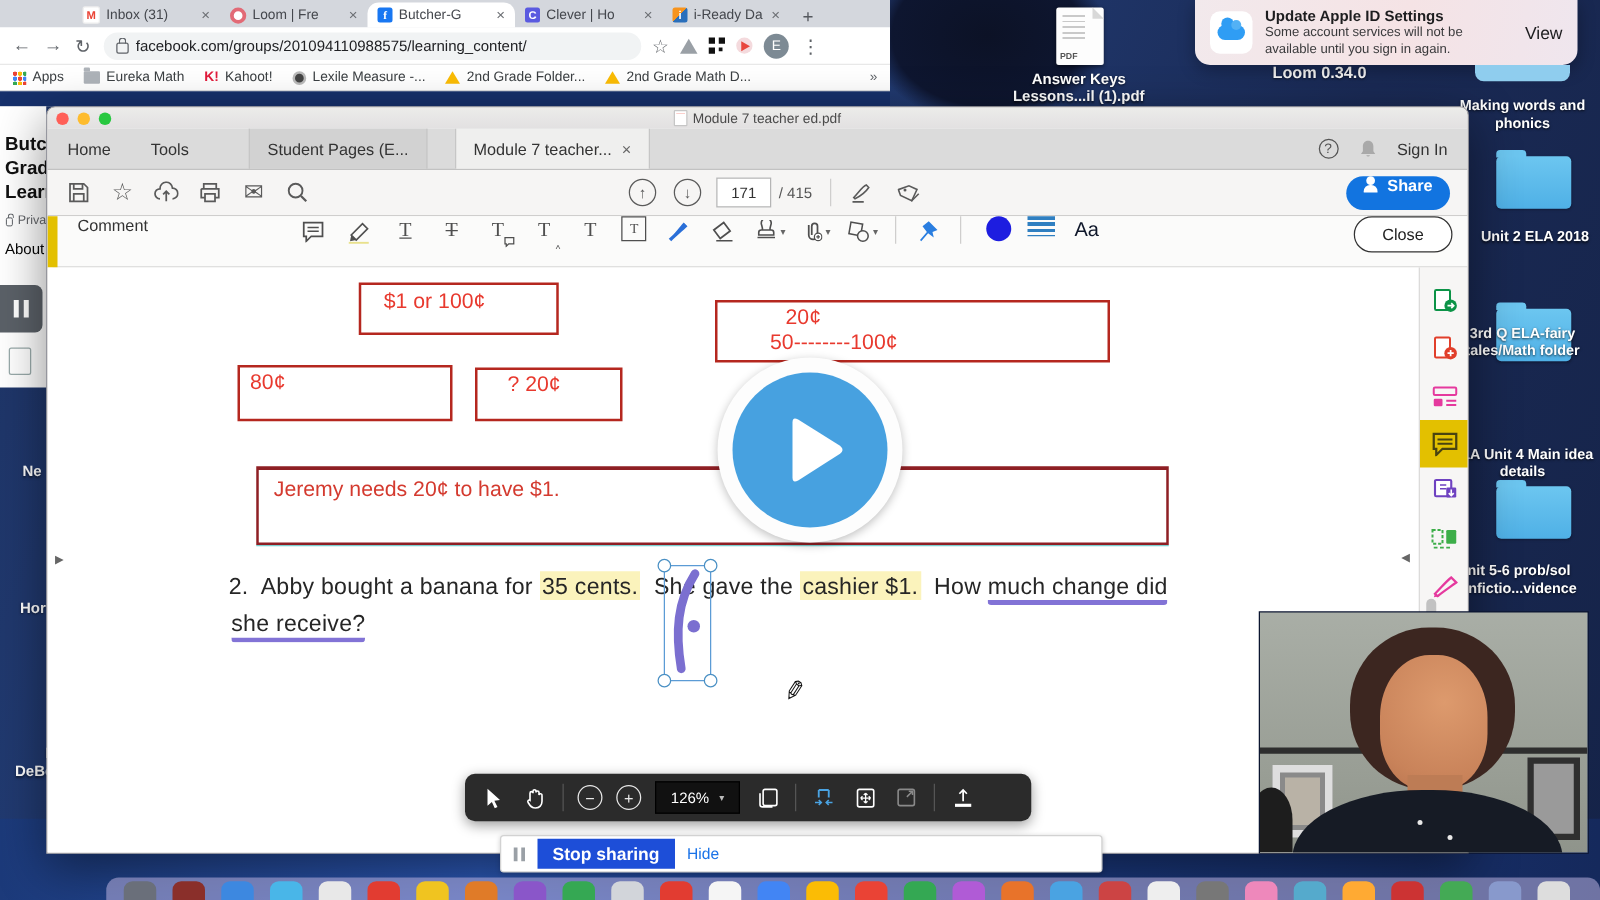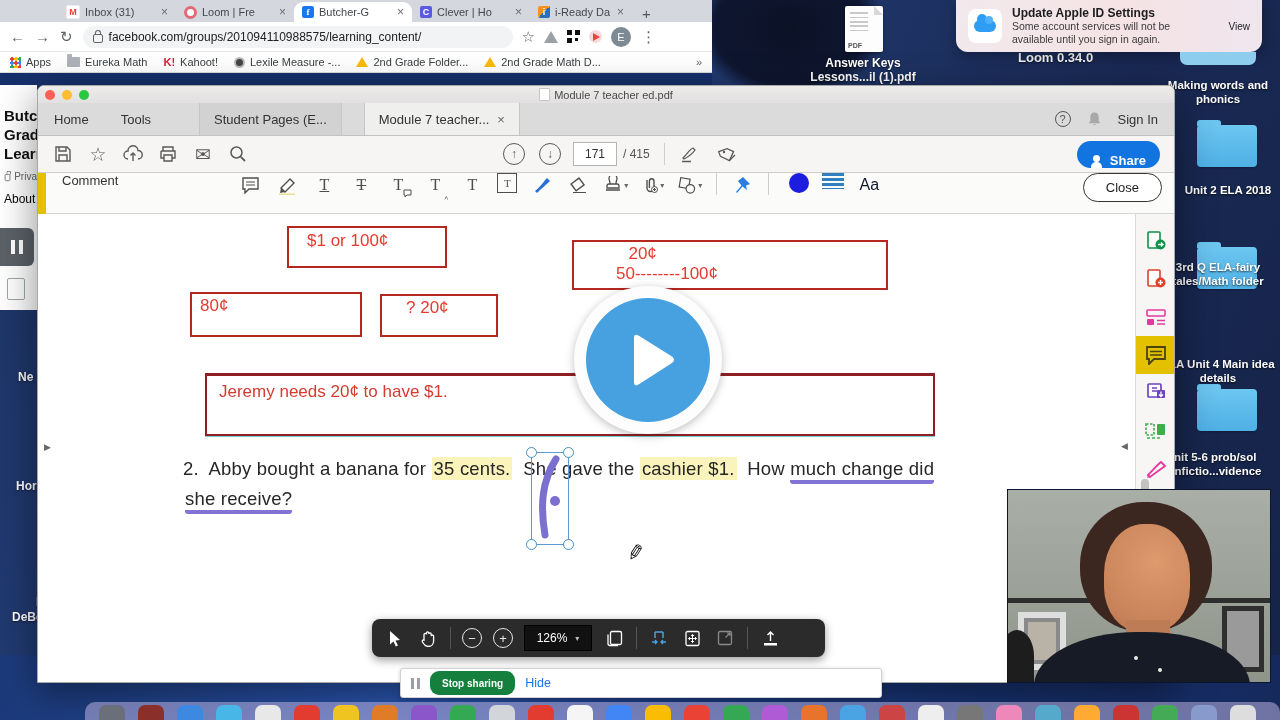--- a/index.html
+++ b/index.html
@@ -83,21 +83,21 @@
   .tabrow-right{margin-left:auto;display:flex;align-items:center;gap:16px;padding-right:16px}
   .helpcirc{width:16px;height:16px;border:1.5px solid #555;border-radius:50%;display:flex;align-items:center;justify-content:center;font-size:11px;color:#555;box-sizing:border-box}
   #toolbar1{left:0;top:50px;width:100%;height:37px;background:#f6f5f4;border-bottom:1px solid #cfcecd;box-sizing:border-box;display:flex;align-items:center}
   .tbi{width:20px;height:20px;margin-left:15px;color:#5a5a5a;display:flex;align-items:center;justify-content:center;font-size:17px}
   .tbi svg{display:block}
   .circbtn{width:22px;height:22px;border:1.5px solid #5a5a5a;border-radius:50%;display:flex;align-items:center;justify-content:center;font-size:12px;color:#5a5a5a;box-sizing:border-box}
   #pagebox{width:38px;height:20px;border:1px solid #b5b5b5;background:#fff;font-size:12px;text-align:center;color:#333;margin-left:12px}
   .pagetotal{font-size:12px;color:#555;margin-left:6px}
   .vsep{width:1px;height:22px;background:#cfcecd;margin-left:14px}
   #sharebtn{margin-left:auto;margin-right:14px;height:27px;background:#1274e0;border-radius:14px;color:#fff;
-     font-size:13px;font-weight:bold;display:flex;align-items:flex-end;gap:6px;padding:0 14px}
+     font-size:13px;font-weight:bold;display:flex;align-items:flex-start;gap:6px;padding:0 14px}
   .shareic{width:13px;height:13px;position:relative}
   .shareic:before{content:"";position:absolute;left:2px;top:0;width:7px;height:7px;border-radius:50%;background:#fff}
   .shareic:after{content:"";position:absolute;left:0;top:7px;width:11px;height:6px;border-radius:5px 5px 0 0;background:#fff}
   
   #commentbar{left:4px;top:87px;width:100%;height:41px;background:#fbfbfa;border-bottom:1px solid #d8d7d6;box-sizing:border-box;display:flex;align-items:flex-start}
   #goldstrip{left:0;top:87px;width:8px;height:41px;background:#e3c000}
   #commentlabel{font-size:13px;color:#333;margin-left:20px}
   .ci{width:24px;height:24px;display:flex;align-items:center;justify-content:center;color:#4f4f4f;font-size:15px;margin-left:13px;position:relative}
   .ci .T{font-family:"Liberation Serif",serif;font-size:16px}
   .ci.u .T{text-decoration:underline}
@@ -138,32 +138,32 @@
   .circ-w{width:20px;height:20px;border:1.6px solid #e8e8e8;border-radius:50%;display:flex;align-items:center;justify-content:center;font-size:13px;box-sizing:border-box}
   
   #vscroll{left:1103px;top:393px;width:8px;height:30px;background:#c2c2c2;border-radius:4px}
   .edge-arrow{font-size:9px;color:#666}
   
   #scfybar{left:400px;top:668px;width:482px;height:30px;background:#fff;border:1px solid #d2d2d2;border-radius:3px;
      box-shadow:0 1px 4px rgba(0,0,0,.2);display:flex;align-items:center;box-sizing:border-box;padding:0 10px;gap:10px}
   #scfybar .pbars{display:flex;gap:3px}
   #scfybar .pbars i{width:3px;height:11px;background:#9aa0a6;display:block}
   #scfy-msg{font-size:12.5px;color:#202124;white-space:nowrap}
-  #stopshare{background:#15803d;color:#fff;font-size:10px;font-weight:bold;border-radius:9px;height:24px;display:flex;align-items:center;padding:0 12px}
+  #stopshare{background:#1d4ed8;color:#fff;font-size:14px;font-weight:bold;border-radius:0;height:24px;display:flex;align-items:center;padding:0 12px}
   #hidelink{color:#1a73e8;font-size:12.5px}
   
   #notif{left:956px;top:0;width:306px;height:52px;background:linear-gradient(100deg,#f2e9ec,#f5e3e5 55%,#efe6ee);
      border-radius:0 0 12px 12px;box-shadow:0 4px 14px rgba(0,0,0,.3);display:flex;align-items:center;box-sizing:border-box;padding:0 12px;gap:10px}
   #notif .ic{width:34px;height:34px;background:#fff;border-radius:8px;display:flex;align-items:center;justify-content:center;flex:none}
   .cloud{width:22px;height:12px;background:#2f9df4;border-radius:8px;position:relative}
   .cloud:before{content:"";position:absolute;left:3px;top:-6px;width:10px;height:10px;border-radius:50%;background:#2f9df4}
   .cloud:after{content:"";position:absolute;right:3px;top:-4px;width:8px;height:8px;border-radius:50%;background:#53b1f5}
   #notif .tt{font-size:12px;font-weight:bold;color:#1d1d1f}
   #notif .bd{font-size:10.5px;color:#3a3a3c;line-height:1.25;width:185px}
-  #notif .view{margin-left:auto;font-size:10px;color:#1d1d1f;padding-left:6px}
+  #notif .view{margin-left:auto;font-size:14px;color:#1d1d1f;padding-left:6px}
   #notif-tab{left:1180px;top:52px;width:76px;height:13px;background:#8fcdee;border-radius:0 0 7px 7px}
   #loomver{left:1018px;top:50px;font-size:13px;font-weight:bold;color:#fff;text-shadow:0 1px 2px #0009}
   
   #deskpdf{left:845px;top:6px;width:38px;height:46px;background:#fdfdfd;border-radius:2px;box-shadow:0 1px 3px #0006;position:absolute}
   #deskpdf .fold{position:absolute;right:0;top:0;width:0;height:0;border-left:9px solid #d8d8d8;border-top:9px solid #16306b00;border-bottom:0;border-right:0}
   #deskpdf .lines{position:absolute;left:5px;top:6px;width:18px;height:22px;background:repeating-linear-gradient(#c9c9c9 0 1.5px,transparent 1.5px 4.5px)}
   #deskpdf .tag{position:absolute;left:3px;bottom:3px;font-size:7px;color:#555;font-weight:bold}
   .deskpdf-label{color:#fff;font-weight:bold;font-size:12px;text-shadow:0 1px 2px #000a;text-align:center;width:160px}
   
   .folder{width:60px;height:42px;background:linear-gradient(#6cc6f0,#4fb0e6);border-radius:4px;position:relative;box-shadow:0 1px 2px #0004}

